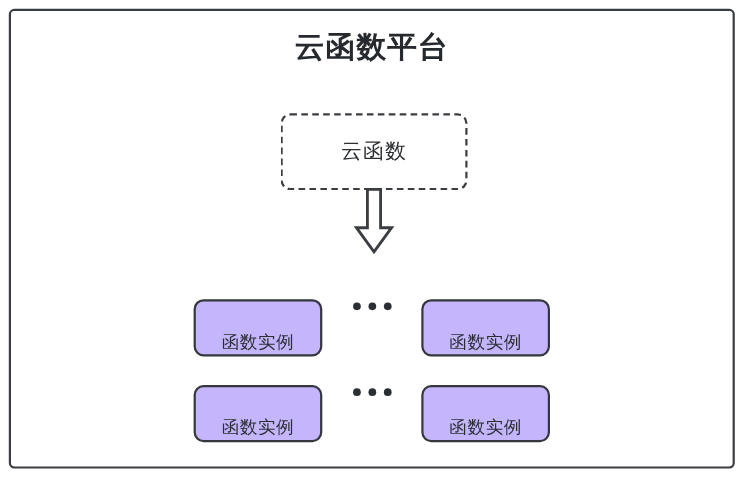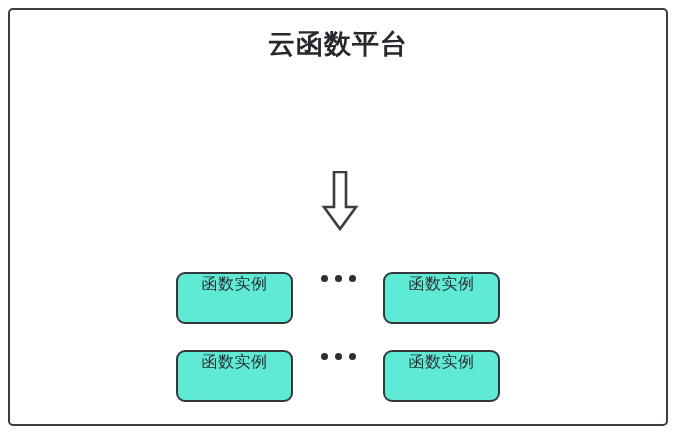--- a/index.html
+++ b/index.html
@@ -95,23 +95,23 @@
   }
   .instance-row.row-1 { top: 252px; }
   .instance-row.row-2 { top: 330px; }
 
   .instance-box {
     box-sizing: border-box;
     width: 117px;
     height: 52px;
     border: 2.5px solid #34373b;
     border-radius: 9px;
-    background: #5eead4;
-    display: flex;
-    align-items: flex-start;
+    background: #c4b5fd;
+    display: flex;
+    align-items: flex-end;
     justify-content: center;
     flex: 0 0 auto;
     margin-top: 40px;
   }
   .instance-box-label {
     font-size: 16px;
     color: #2b2e32;
     letter-spacing: 0.5px;
     white-space: nowrap;
   }
@@ -151,20 +151,23 @@
 </style>
 </head>
 <body>
 
 <div id="canvas">
 
   <div class="platform-frame"></div>
 
   <div class="platform-title">云函数平台</div>
 
+  <div class="function-node">
+    <span class="function-node-label">云函数</span>
+  </div>
 
   <div class="flow-arrow">
     <svg width="44" height="61" viewBox="0 0 44 61" xmlns="http://www.w3.org/2000/svg">
       <polygon points="16,1 28,1 28,36 38,36 22,58 6,36 16,36" fill="#ffffff" stroke="#3a3d41" stroke-width="2.6" stroke-linejoin="miter"></polygon>
     </svg>
   </div>
 
   <div class="instance-row row-1">
     <div class="instance-box">
       <span class="instance-box-label">函数实例</span>

